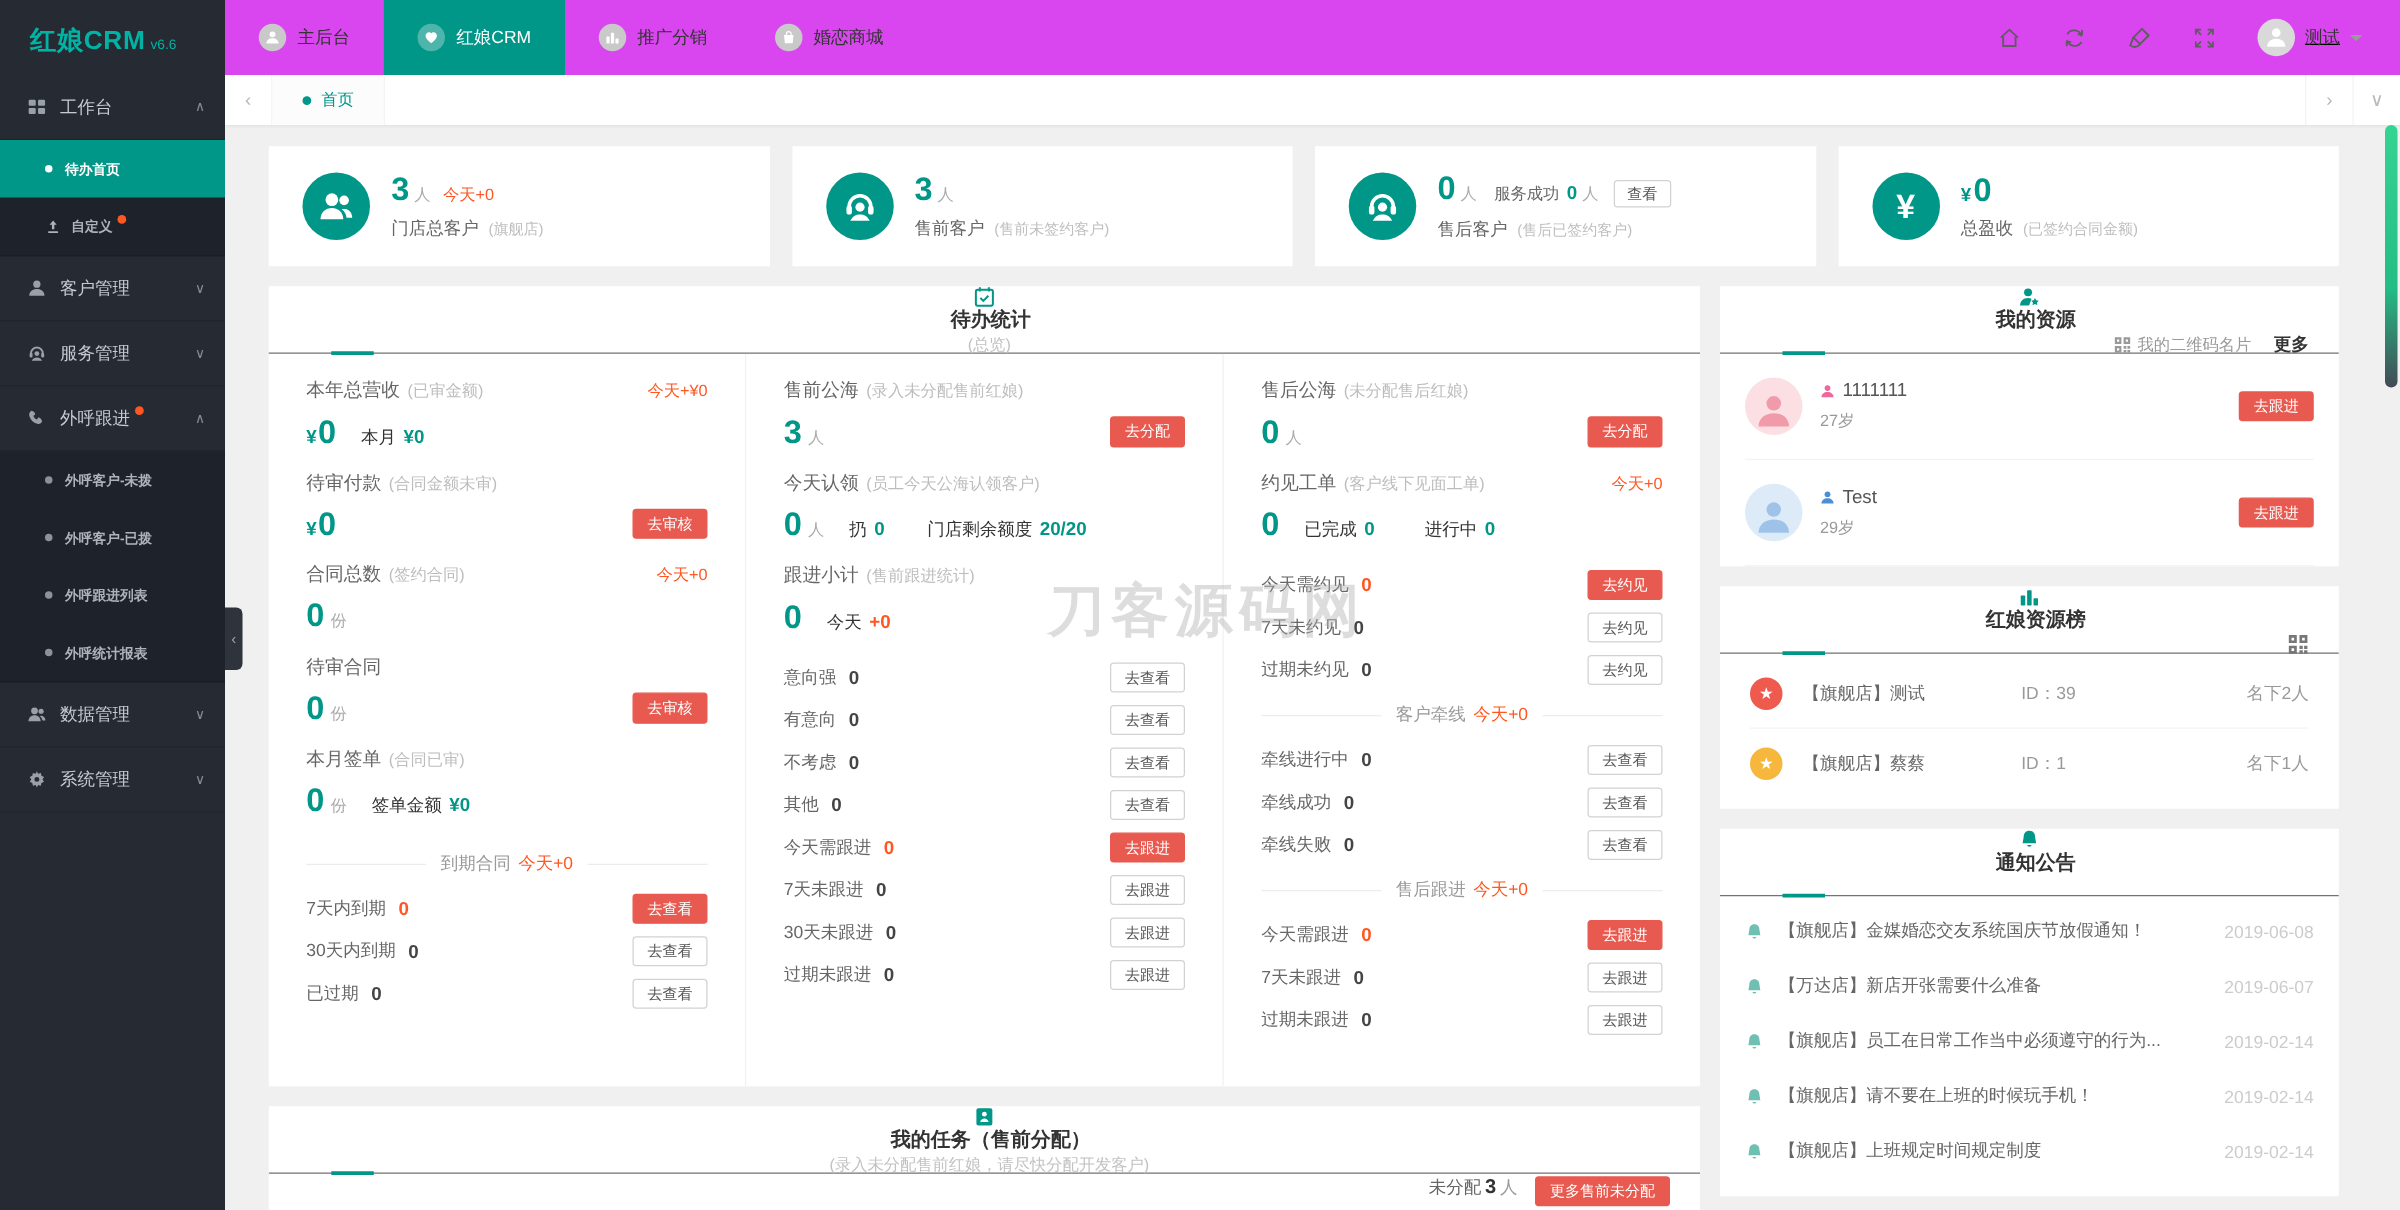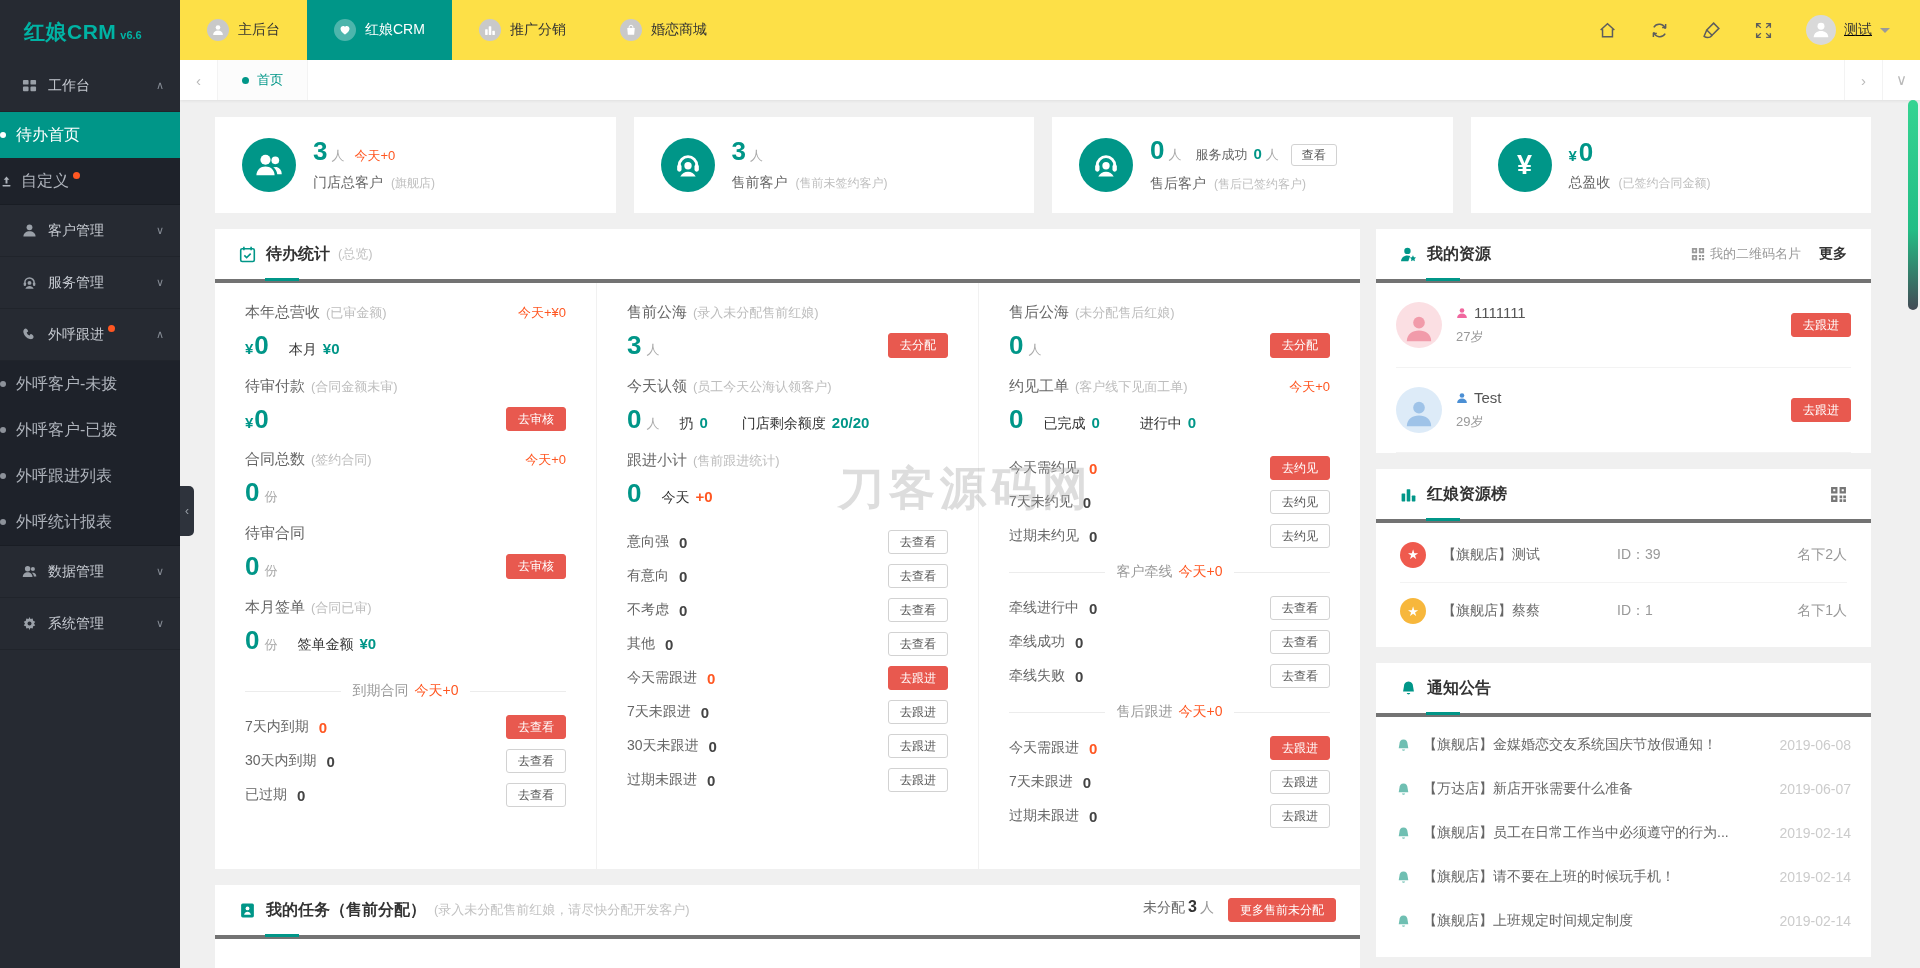--- a/index.html
+++ b/index.html
@@ -5,37 +5,37 @@
   html,body{margin:0;padding:0;width:1920px;height:968px;overflow:hidden;
     font-family:"Liberation Sans","DejaVu Sans",sans-serif;background:#f0f0f0;position:relative;}
   *{box-sizing:border-box;}
   .ico{width:16px;height:16px;display:block;}
   use{color:inherit;}
 
   
   .sidebar{position:absolute;left:0;top:0;width:180px;height:968px;background:#262a32;z-index:20;}
   .logo{height:60px;display:flex;align-items:baseline;padding:18px 0 0 24px;}
   .logo-name{color:#00b3a4;font-size:21px;font-weight:bold;letter-spacing:.5px;}
-  .logo-ver{color:#00b3a4;font-size:11px;margin-left:4px;font-weight:bold;}
+  .logo-ver{color:#00b3a4;font-size:11px;margin-left:4px;}
   .nav-item{height:52px;display:flex;align-items:center;padding:0 16px 0 22px;color:#c6cad1;font-size:14px;cursor:pointer;border-bottom:1px solid #20242b;}
   .nav-item .nico{color:#9aa0a8;margin-right:11px;}
   .nav-item .nico .ico{width:15px;height:15px;}
   .nav-caret{margin-left:auto;color:#868c95;font-size:11px;}
   .submenu{background:#1e222a;border-bottom:1px solid #191d24;}
-  .sub-item{height:46px;display:flex;align-items:center;color:#aeb3bb;font-size:16px;cursor:pointer;}
+  .sub-item{height:46px;display:flex;align-items:center;padding-left:36px;color:#aeb3bb;font-size:11px;cursor:pointer;font-weight:bold;}
   .sub-item .bullet{width:6px;height:6px;border-radius:50%;background:#8d929a;margin-right:10px;flex:none;}
   .sub-item.active{background:#009688;color:#fff;}
   .sub-item.active .bullet{background:#fff;}
   .odot{width:7px;height:7px;border-radius:50%;background:#ff5722;flex:none;}
   .odot.up{margin:-12px 0 0 4px;}
   .collapse-handle{position:absolute;left:180px;top:486px;width:14px;height:50px;background:#2e333c;
     border-radius:0 5px 5px 0;display:flex;align-items:center;justify-content:center;color:#9aa0a8;font-size:12px;z-index:21;cursor:pointer;}
 
   
-  .topbar{position:absolute;left:180px;top:0;right:0;height:60px;background:#fde047;display:flex;align-items:stretch;z-index:10;}
+  .topbar{position:absolute;left:180px;top:0;right:0;height:60px;background:#d946ef;display:flex;align-items:stretch;z-index:10;}
   .top-tabs{display:flex;}
   .top-tab{display:flex;align-items:center;gap:9px;padding:0 27px;font-size:14px;color:#333;cursor:pointer;}
   .top-tab.active{background:#009688;color:#fff;}
   .tcirc{width:22px;height:22px;border-radius:50%;background:#c9c9c9;display:flex;align-items:center;justify-content:center;color:#fff;flex:none;}
   .tcirc .ico{width:12px;height:12px;}
   .top-tab.active .tcirc{background:rgba(255,255,255,.3);}
   .topbar-right{margin-left:auto;display:flex;align-items:center;gap:33px;padding-right:30px;text-decoration:underline;}
   .hicon{color:#5d5d5d;cursor:pointer;}
   .hicon .ico{width:19px;height:19px;}
   .userbox{display:flex;align-items:center;gap:8px;cursor:pointer;}
@@ -73,21 +73,21 @@
   .c-sub{font-size:12px;color:#bfbfbf;margin-left:4px;}
   .btn{font-size:12px;padding:4px 11px;border-radius:3px;cursor:pointer;line-height:1.2;white-space:nowrap;}
   .btn.solid{background:#e8594f;color:#fff;border:1px solid #e8594f;}
   .btn.ghost{background:#fff;color:#555;border:1px solid #d2d2d2;}
   .btn.view{margin-left:12px;padding:3px 10px;text-align:center;}
 
   .main-row{display:flex;gap:16px;margin-top:16px;align-items:flex-start;}
   .left-col{width:1145px;flex:none;}
   .right-col{flex:1;min-width:0;}
   .panel{background:#fff;margin-bottom:16px;}
-  .panel-hd{height:54px;display:flex;align-items:center;padding:0 24px;border-bottom:4px solid #737373;position:relative;}
+  .panel-hd{height:54px;display:flex;align-items:center;padding:0 24px;border-bottom:1px solid #737373;position:relative;flex-direction:column;}
   .panel-hd .pic{color:#009688;flex:none;}
   .panel-hd .pic .ico{width:17px;height:17px;}
   .p-title{font-size:16px;font-weight:bold;color:#333;margin-left:10px;}
   .p-sub{font-size:13px;color:#c2c2c2;margin-left:8px;}
   .p-underline{position:absolute;left:50px;bottom:-2px;width:34px;height:3px;background:#009688;}
 
   
   .todo-body{display:flex;height:586px;overflow:hidden;}
   .tcol{flex:1;padding:6px 30px 0;overflow:hidden;}
   .tcol.bd{border-right:1px solid #f1f1f1;}

